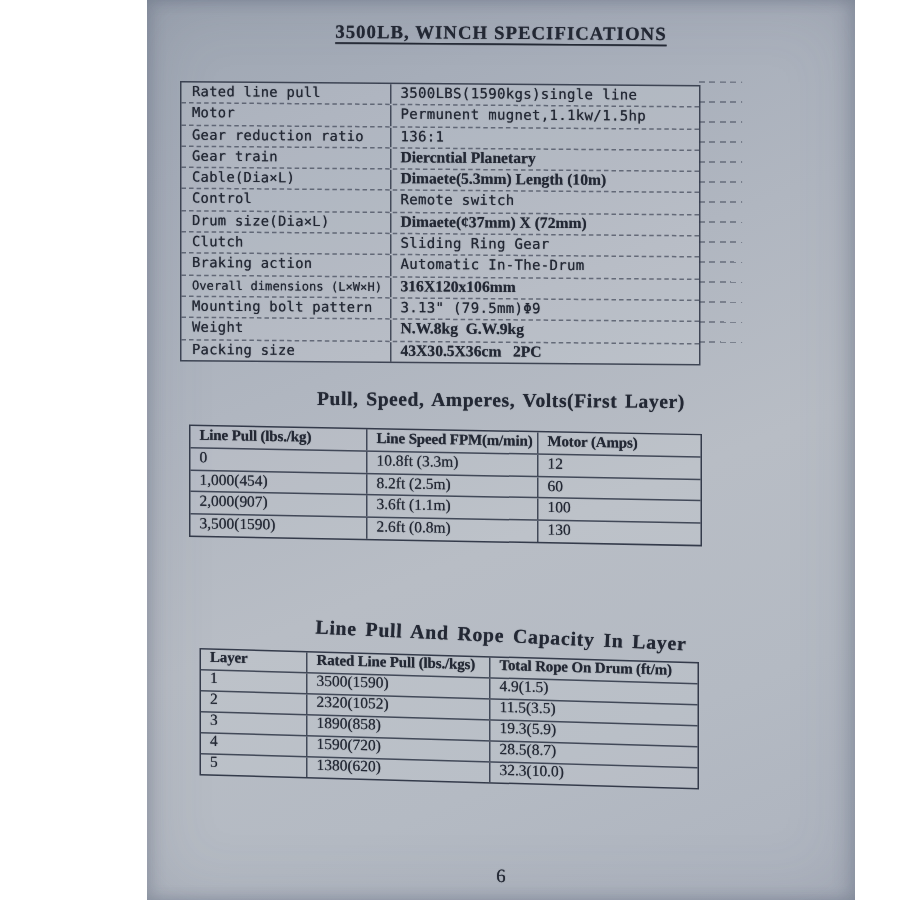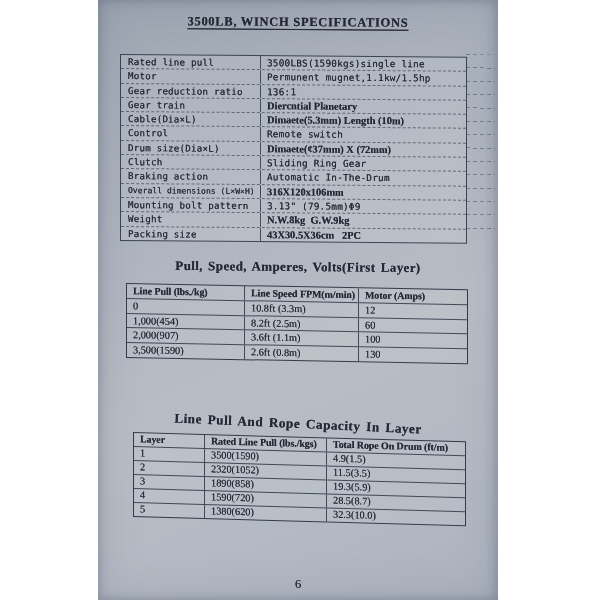--- a/index.html
+++ b/index.html
@@ -1,21 +1,21 @@
 <!DOCTYPE html>
 <html><head>
 <meta charset="utf-8">
 <style>
   html,body{margin:0;padding:0;}
   body{
     width:600px;height:600px;background:#ffffff;position:relative;overflow:hidden;
     font-family:"Liberation Serif", serif;
   }
   .photo{
-    position:absolute;left:98px;top:0;width:400px;height:600px;
+    position:absolute;left:98px;top:0;width:472px;height:600px;
     background:linear-gradient(158deg,#9ea6b2 0%,#a6adb9 16%,#b0b6c0 38%,#b8bdc5 58%,#b4bac3 78%,#adb3be 100%);
     box-shadow:inset 0 0 46px rgba(66,76,98,.16), inset -5px 0 10px rgba(66,76,98,.22), inset 4px 0 9px rgba(66,76,98,.18);
     overflow:hidden;
   }
   .scantext{color:#232834;text-shadow:0 0 .6px rgba(35,40,52,.8);}
 
   
   .title1{
     position:absolute;left:0;top:15px;width:100%;text-align:center;
     font-size:12.5px;font-weight:bold;letter-spacing:.7px;

